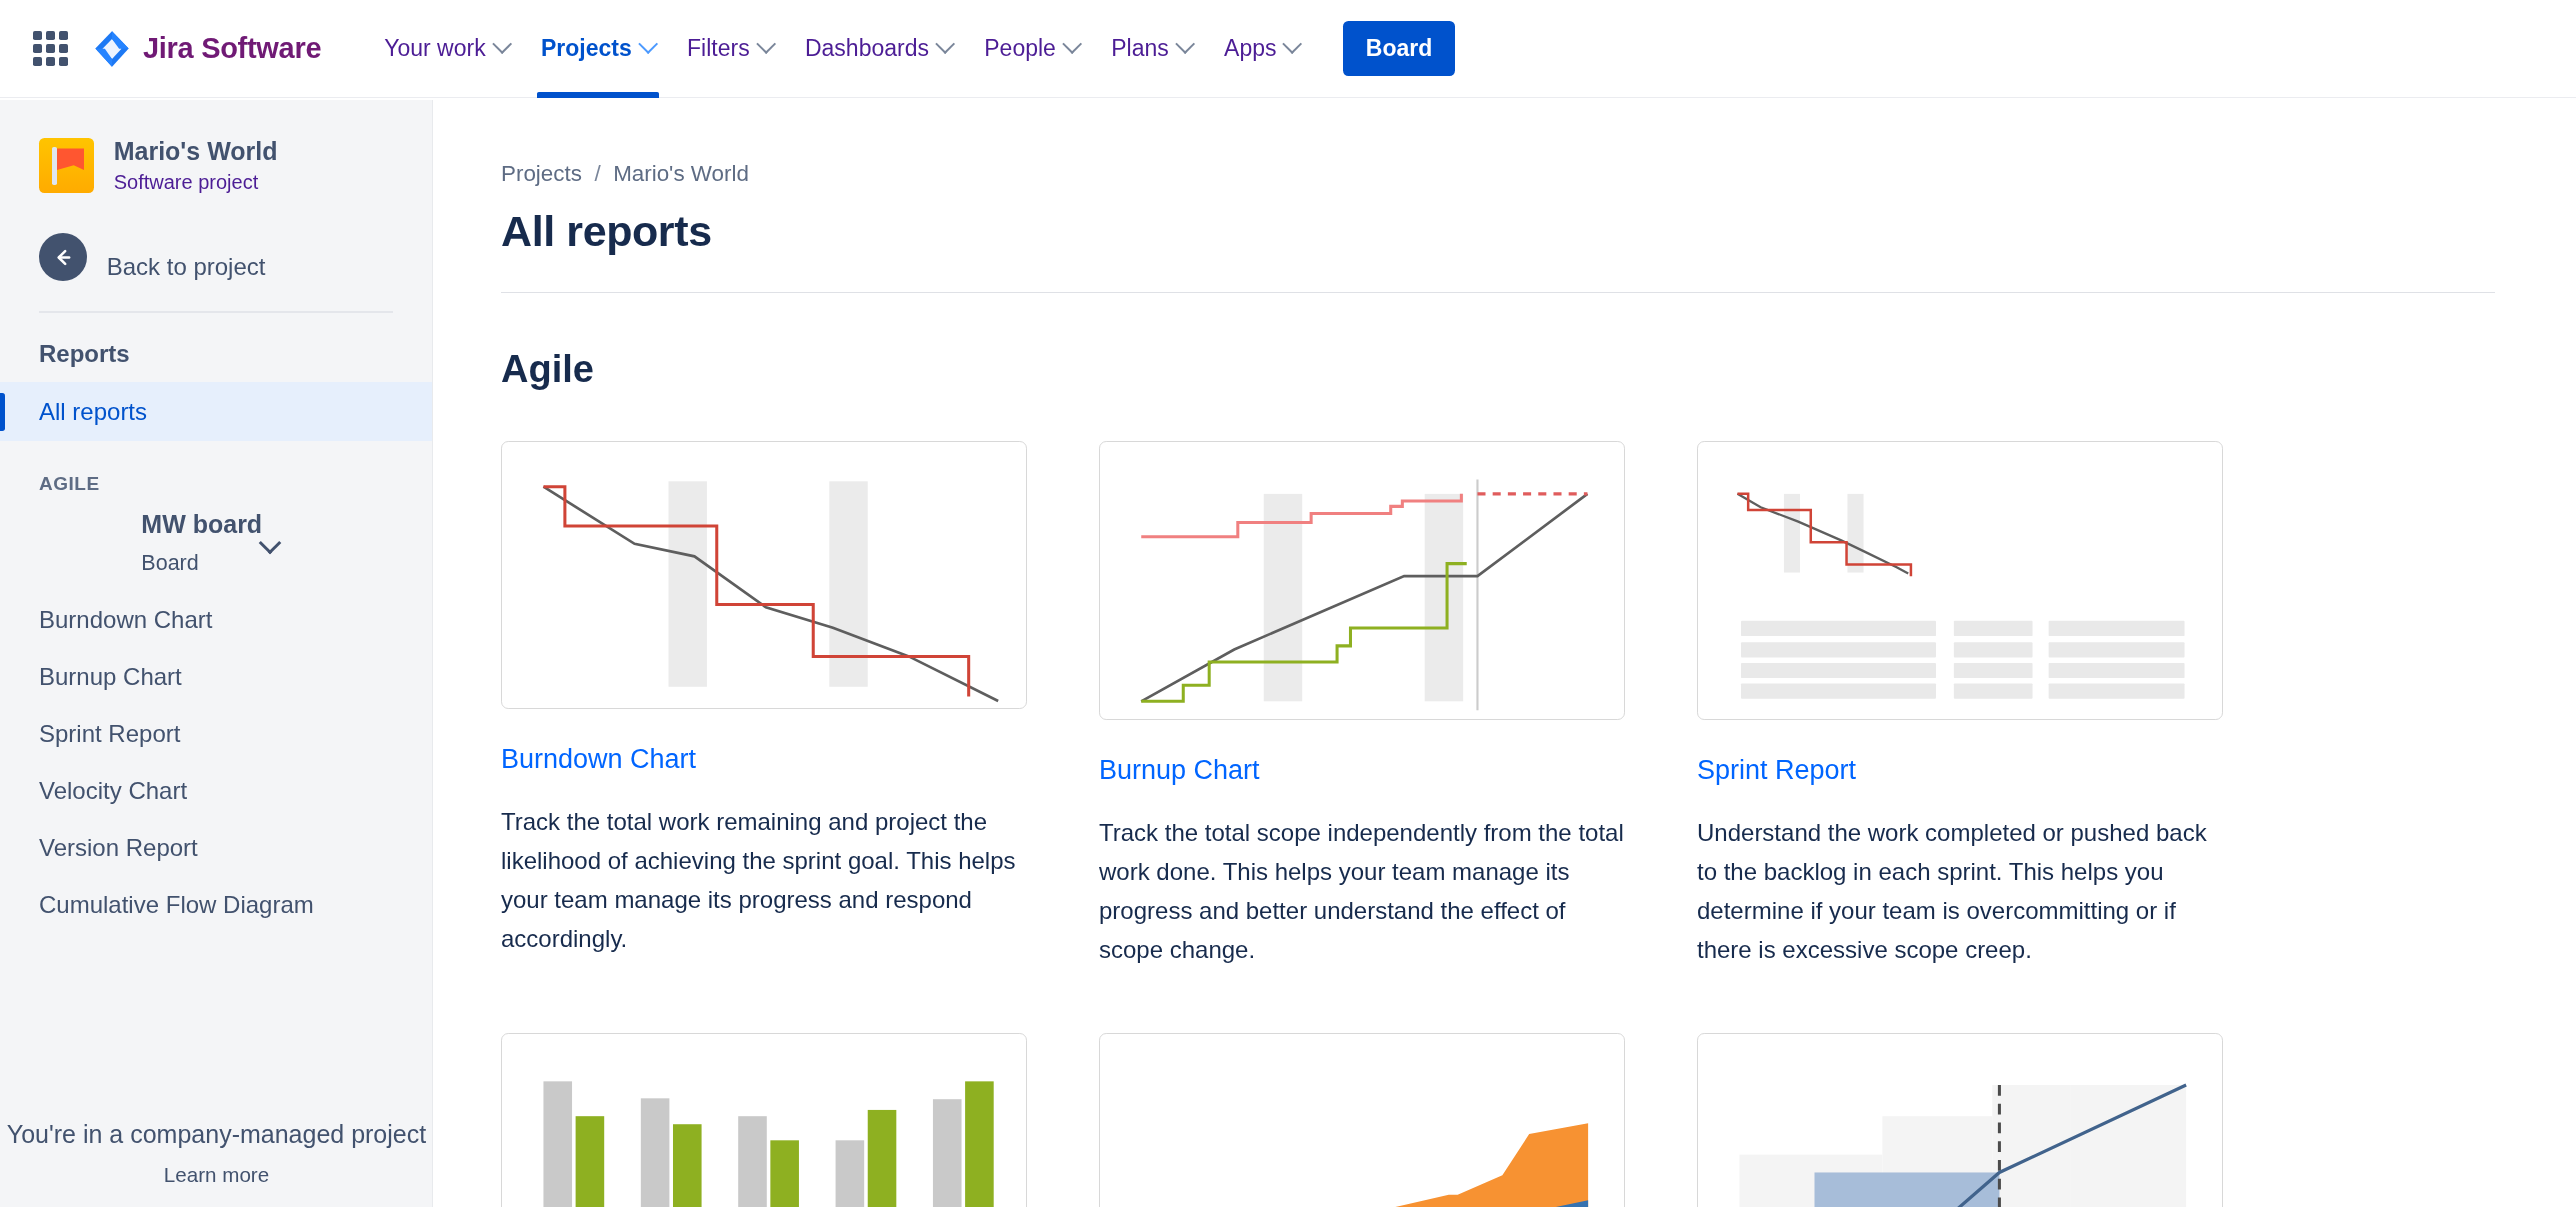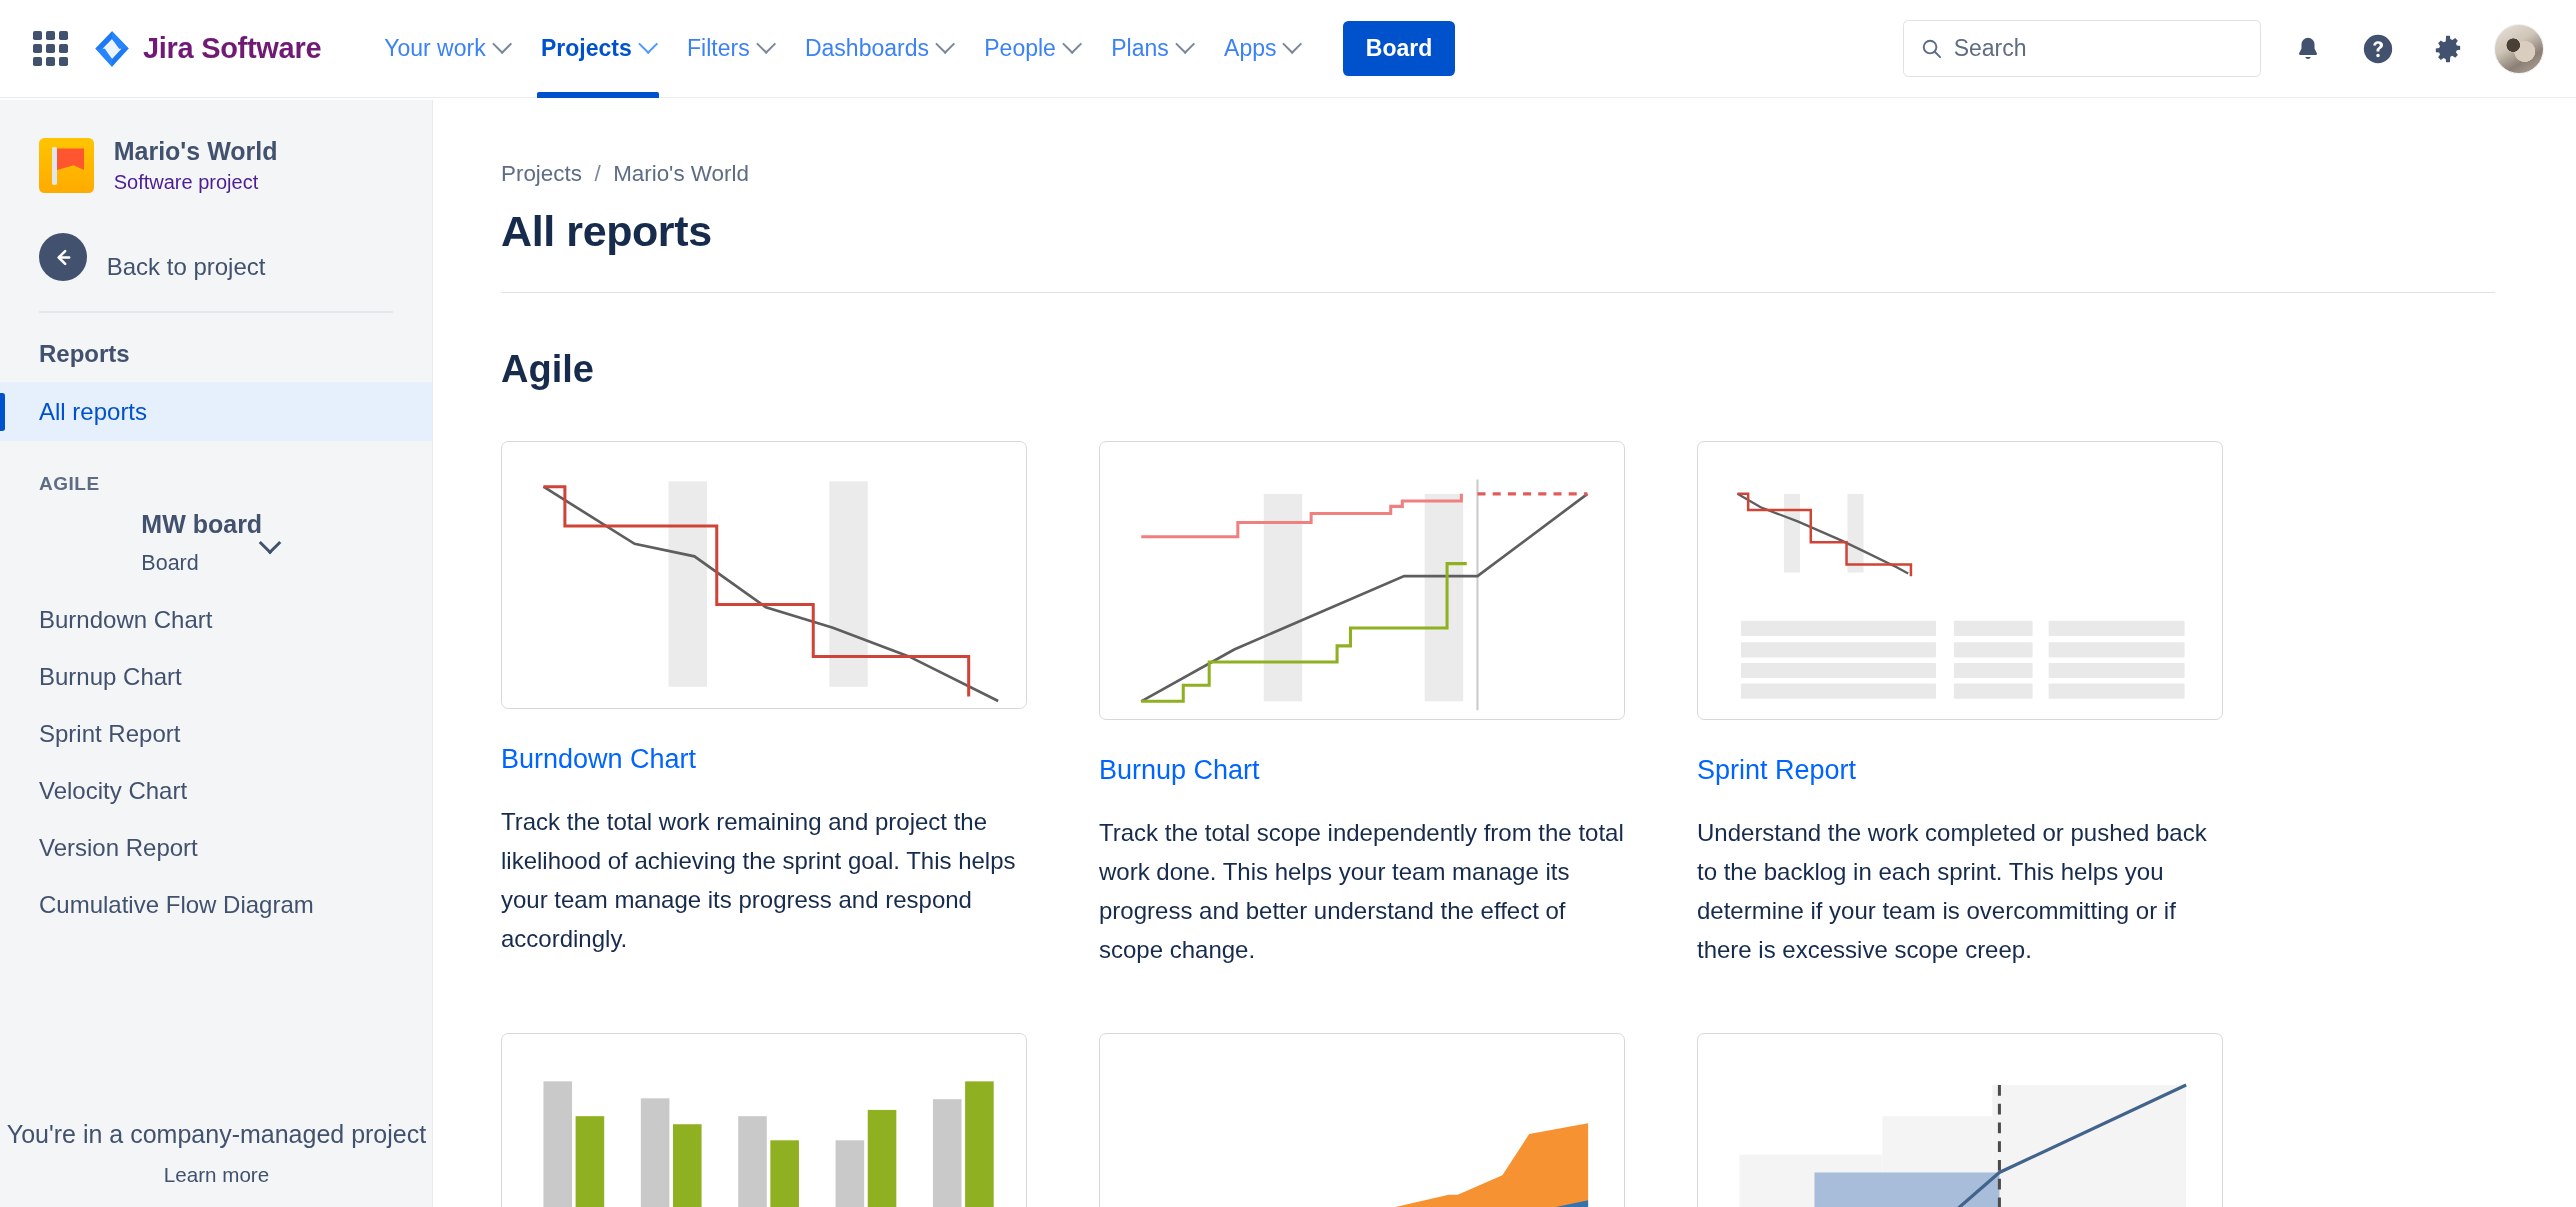--- a/index.html
+++ b/index.html
@@ -33,21 +33,21 @@
   .brand-logo { width: 38px; height: 38px; }
   .brand-name {
     margin-left: 12.5px; font-size: 29px; font-weight: 600;
     color: #701a75; letter-spacing: -0.3px; white-space: nowrap;
   }
 
   .navitems { display: flex; align-items: center; margin-left: 47px; height: 98px; }
   .navitem {
     position: relative; display: flex; align-items: center;
     height: 98px; padding: 0 16px; cursor: pointer;
-    font-size: 23px; color: #3b82f6; white-space: nowrap;
+    font-size: 23px; color: #4c1d95; white-space: nowrap;
   }
   .navitem.active { color: #0052cc; font-weight: 600; }
   .navitem.active::after {
     content: ""; position: absolute; left: 12.5px; right: 12.5px; bottom: 0;
     height: 5.4px; background: #0052cc; border-radius: 1.8px 1.8px 0 0;
   }
   .caret {
     display: inline-block; margin-left: 9px; width: 14.3px; height: 14.3px;
     border-right: 2.7px solid #7a869a; border-bottom: 2.7px solid #7a869a;
     transform: rotate(45deg) translate(-2.7px,-2.7px);
@@ -243,52 +243,20 @@
       <span>Plans</span>
       <span class="caret"></span>
     </div>
     <div class="navitem">
       <span>Apps</span>
       <span class="caret"></span>
     </div>
     <button class="create-btn">Board</button>
   </nav>
 
-  <div class="nav-right">
-    <div class="searchbox">
-      <svg width="23" height="23" viewBox="0 0 24 24">
-        <circle cx="10.5" cy="10.5" r="6.6" fill="none" stroke="#5e6c84" stroke-width="2"></circle>
-        <line x1="15.4" y1="15.4" x2="21" y2="21" stroke="#5e6c84" stroke-width="2" stroke-linecap="round"></line>
-      </svg>
-      <input type="text" placeholder="Search" style="">
-    </div>
-
-    <div class="iconbtn">
-      <svg width="30" height="30" viewBox="0 0 24 24">
-        <path d="M12 3a5.2 5.2 0 0 0-5.2 5.2v3.4L4.9 15.4c-.3.6.1 1.3.8 1.3h12.6c.7 0 1.1-.7.8-1.3l-1.9-3.8V8.2A5.2 5.2 0 0 0 12 3z" fill="#42526e"></path>
-        <path d="M9.8 18.4a2.3 2.3 0 0 0 4.4 0z" fill="#42526e"></path>
-      </svg>
-    </div>
-
-    <div class="iconbtn">
-      <svg width="34" height="34" viewBox="0 0 24 24">
-        <circle cx="12" cy="12" r="10" fill="#42526e"></circle>
-        <path d="M12 6.6c-2 0-3.3 1.2-3.4 2.9h2c.1-.8.6-1.2 1.4-1.2.8 0 1.3.45 1.3 1.1 0 .6-.28.9-1.12 1.5-.92.63-1.28 1.2-1.24 2.2l.1.6h1.94v-.45c0-.65.27-.98 1.15-1.58.95-.66 1.43-1.4 1.43-2.45 0-1.6-1.35-2.62-3.52-2.62zM12 15.3a1.25 1.25 0 1 0 0 2.5 1.25 1.25 0 0 0 0-2.5z" fill="#fff"></path>
-      </svg>
-    </div>
-
-    <div class="iconbtn">
-      <svg width="32" height="32" viewBox="0 0 24 24">
-        <path d="M12 8.2a3.8 3.8 0 1 0 0 7.6 3.8 3.8 0 0 0 0-7.6zm0 5.6a1.8 1.8 0 1 1 0-3.6 1.8 1.8 0 0 1 0 3.6z" fill="#42526e"></path>
-        <path d="M10.6 2h2.8l.35 2.5 1.55.66 2.1-1.4 1.98 1.98-1.4 2.1.66 1.55 2.5.35v2.8l-2.5.35-.66 1.55 1.4 2.1-1.98 1.98-2.1-1.4-1.55.66L13.4 22h-2.8l-.35-2.5-1.55-.66-2.1 1.4-1.98-1.98 1.4-2.1-.66-1.55L2.86 14.4v-2.8l2.5-.35.66-1.55-1.4-2.1 1.98-1.98 2.1 1.4 1.55-.66z" fill="#42526e"></path>
-      </svg>
-    </div>
-
-    <div class="avatar"></div>
-  </div>
 </div>
 
 <aside class="sidebar">
 
   <div class="proj-head">
     <div class="proj-avatar">
       <span class="pole"></span>
         <span class="flag"></span>
     </div>
     <div class="proj-meta">

